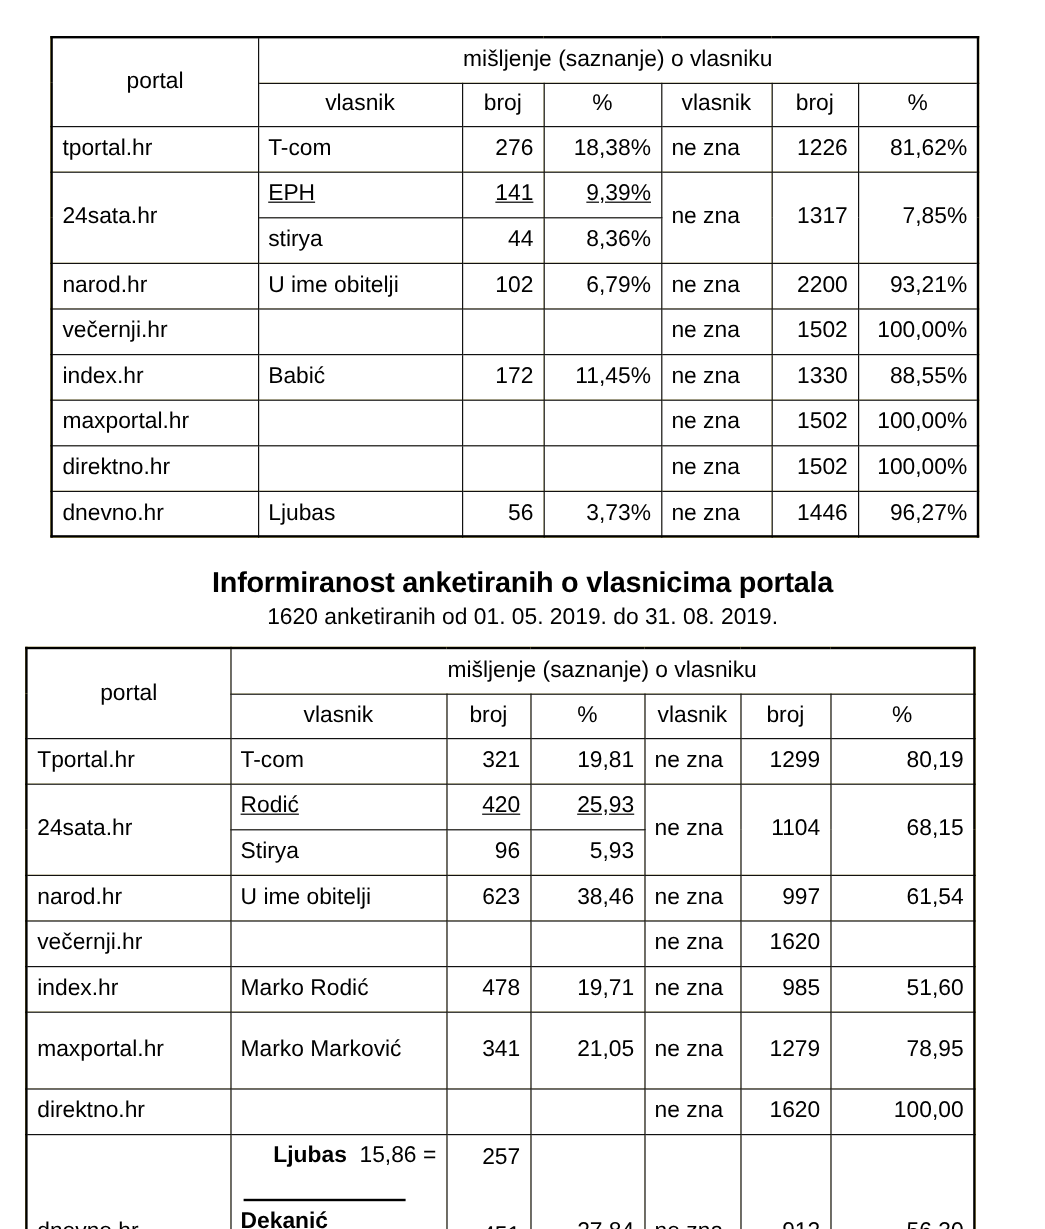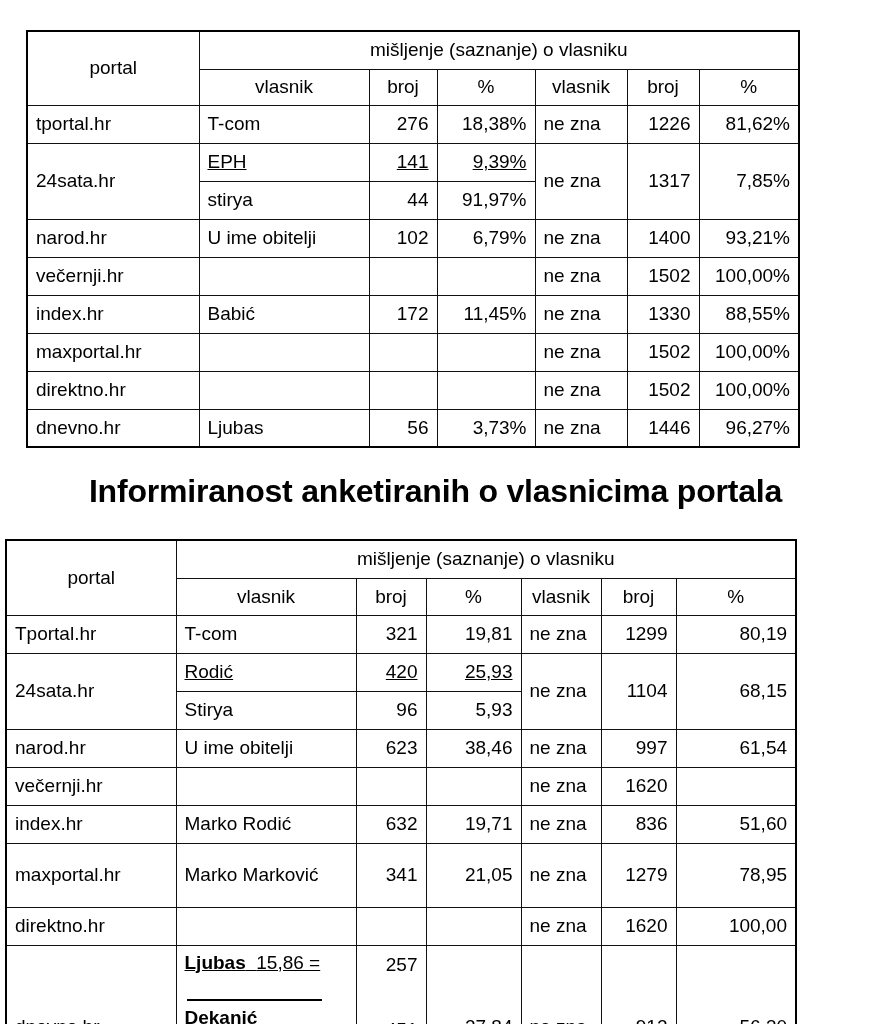--- a/index.html
+++ b/index.html
@@ -21,20 +21,21 @@
     position: absolute;
     left: 26px;
     top: 30px;
     width: 772px;
   }
   table.grid {
     border-collapse: collapse;
     table-layout: fixed;
     width: 100%;
     background: #fde047;
+    margin-left: 16px;
   }
   table.grid td, table.grid th {
     border: 1px solid #111;
     padding: 0 8px;
     font-weight: normal;
     font-size: 19px;
     line-height: 1.15;
     vertical-align: middle;
     background: #fff;
   }
@@ -73,21 +74,21 @@
 
   
   .title-block {
     position: absolute;
     left: 0;
     top: 472px;
     width: 871px;
     text-align: center;
   }
   .doc-title {
-    font-size: 32px;
+    font-size: 24px;
     font-weight: bold;
     letter-spacing: -0.2px;
     line-height: 1.2;
   }
   .doc-sub {
     font-size: 19px;
     font-weight: normal;
     margin-top: 3px;
     line-height: 1.2;
   }
@@ -103,24 +104,23 @@
   .t2-wrap tr.hdr-bot td { height: 37px; }
   .t2-wrap tr.drow td    { height: 38px; }
 
   
   .frac {
     display: block;
     width: 100%;
   }
   .frac-num {
     display: block;
-    text-align: left;
+    text-align: right;
     white-space: nowrap;
     padding-bottom: 4px;
-    text-decoration: underline;
   }
   .frac-bar {
     display: block;
     border-bottom: 2px solid #000;
     width: 83%;
     margin: 22px 0 6px 2px;
   }
   .frac-den {
     display: block;
     text-align: left;
@@ -177,30 +177,30 @@
         <td class="c-left bold sub-split">EPH</td>
         <td class="c-right sub-split">141</td>
         <td class="c-right sub-split">9,39%</td>
         <td rowspan="2" class="c-left bold">ne zna</td>
         <td rowspan="2" class="c-right bold">1317</td>
         <td rowspan="2" class="c-right">7,85%</td>
       </tr>
       <tr class="drow2">
         <td class="c-left bold">stirya</td>
         <td class="c-right">44</td>
-        <td class="c-right">91,97%</td>
+        <td class="c-right">8,36%</td>
       </tr>
 
       <tr class="drow">
         <td class="c-left">narod.hr</td>
         <td class="c-left bold">U ime obitelji</td>
         <td class="c-right">102</td>
         <td class="c-right">6,79%</td>
         <td class="c-left bold">ne zna</td>
-        <td class="c-right bold">1400</td>
+        <td class="c-right bold">2200</td>
         <td class="c-right">93,21%</td>
       </tr>
 
       <tr class="drow">
         <td class="c-left">večernji.hr</td>
         <td class="c-left bold"></td>
         <td class="c-right"></td>
         <td class="c-right"></td>
         <td class="c-left bold">ne zna</td>
         <td class="c-right bold">1502</td>
@@ -245,20 +245,21 @@
         <td class="c-left bold">ne zna</td>
         <td class="c-right bold">1446</td>
         <td class="c-right">96,27%</td>
       </tr>
     </tbody>
   </table>
 </div>
 
 <div class="title-block">
   <div class="doc-title">Informiranost anketiranih o vlasnicima portala</div>
+  <div class="doc-sub">1620 anketiranih od 01. 05. 2019. do 31. 08. 2019.</div>
 </div>
 
 <div class="t2-wrap">
   <table class="grid">
     <colgroup>
       <col class="c1">
         <col class="c2">
         <col class="c3">
         <col class="c4">
         <col class="c5">
@@ -320,24 +321,24 @@
         <td class="c-right"></td>
         <td class="c-right"></td>
         <td class="c-left bold">ne zna</td>
         <td class="c-right bold">1620</td>
         <td class="c-right"></td>
       </tr>
 
       <tr class="drow">
         <td class="c-left">index.hr</td>
         <td class="c-left bold">Marko Rodić</td>
-        <td class="c-right">632</td>
+        <td class="c-right">478</td>
         <td class="c-right">19,71</td>
         <td class="c-left bold">ne zna</td>
-        <td class="c-right bold">836</td>
+        <td class="c-right bold">985</td>
         <td class="c-right">51,60</td>
       </tr>
 
       <tr class="drow" style="height:64px">
         <td class="c-left">maxportal.hr</td>
         <td class="c-left bold stack-cell" style="white-space:normal">Marko Marković</td>
         <td class="c-right">341</td>
         <td class="c-right">21,05</td>
         <td class="c-left bold">ne zna</td>
         <td class="c-right bold">1279</td>

